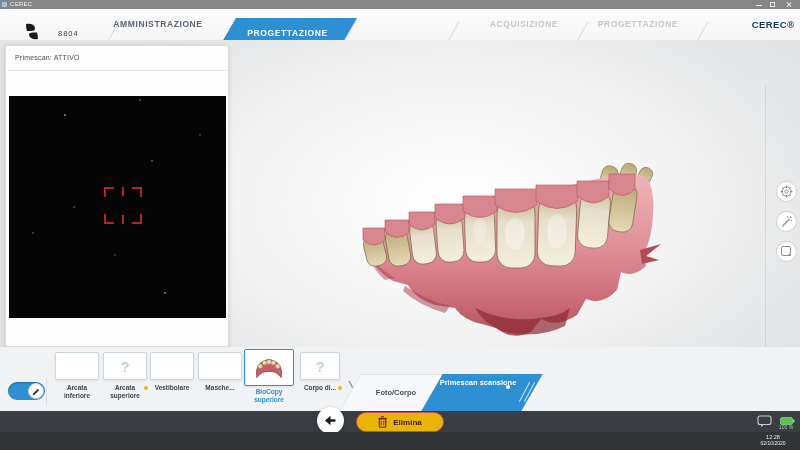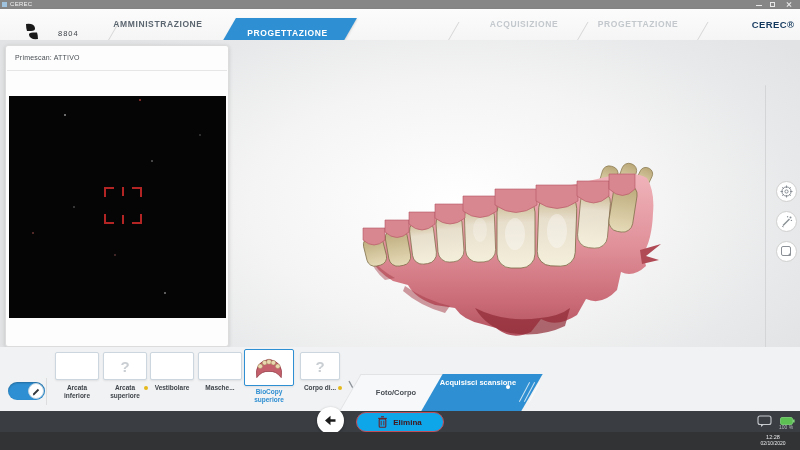--- a/index.html
+++ b/index.html
@@ -85,21 +85,21 @@
   .acqtab-label { position:absolute; left:432px; top:31px; width:92px; text-align:center;
     font-size:7.5px; font-weight:bold; color:#fff; line-height:9px; }
   .wdot { position:absolute; left:506px; top:38px; width:4px; height:4px; border-radius:50%; background:#fff; }
   .hatch { position:absolute; top:34px; width:1px; height:22px; background:rgba(255,255,255,.75); transform:rotate(28deg); }
 
   
   .toolbar { position:absolute; left:0; top:411px; width:800px; height:21px; background:#3a3e43; }
   .backbtn { position:absolute; left:317px; top:407px; width:27px; height:27px; border-radius:50%;
     background:#fff; box-shadow:0 1px 3px rgba(0,0,0,.35); display:flex; align-items:center; justify-content:center; }
   .delbtn { position:absolute; left:356px; top:412px; width:88px; height:20px; border-radius:10px;
-    background:#0ea5e9; border:1px solid #c24e59; display:flex; align-items:center; justify-content:center; gap:6px; }
+    background:#eab308; border:1px solid #c24e59; display:flex; align-items:center; justify-content:center; gap:6px; }
   .delbtn .dlabel { font-size:8px; font-weight:bold; color:#43161c; }
   .battxt { position:absolute; left:779px; top:424px; font-size:5px; color:#b9bdc0; }
 
   
   .taskbar { position:absolute; left:0; top:432px; width:800px; height:18px; background:#313335; }
   .clock { position:absolute; left:756px; top:434px; width:34px; text-align:center; color:#e8eaec; }
   .clock .t { font-size:5.5px; line-height:6px; }
   .clock .d { font-size:5px; line-height:6px; }
 </style>
 </head>
@@ -303,21 +303,21 @@
   <div class="tlabel" style="left:296px">Corpo di...</div>
   <div class="ydot" style="left:338px;top:39px"></div>
 
   <svg class="abs" style="left:347px;top:33px" width="10" height="24" viewBox="0 0 10 24">
     <polyline points="2,1 8,12 2,23" fill="none" stroke="#8d949a" stroke-width="1.4"></polyline>
   </svg>
   <div class="fototab"></div>
   <div class="fototab-label">Foto/Corpo</div>
 
   <div class="acqtab"></div>
-  <div class="acqtab-label">Acquisisci scansione</div>
+  <div class="acqtab-label">Primescan scansione</div>
   <div class="wdot"></div>
   <div class="hatch" style="left:524px"></div>
   <div class="hatch" style="left:529px"></div>
   <div class="hatch" style="left:534px"></div>
 </div>
 
 <div class="toolbar">
 
   <svg class="abs" style="left:757px;top:4px" width="15" height="13" viewBox="0 0 15 13">
     <rect x="1" y="1" width="13" height="8.5" rx="2" fill="none" stroke="#c6cacd" stroke-width="1.1"></rect>

